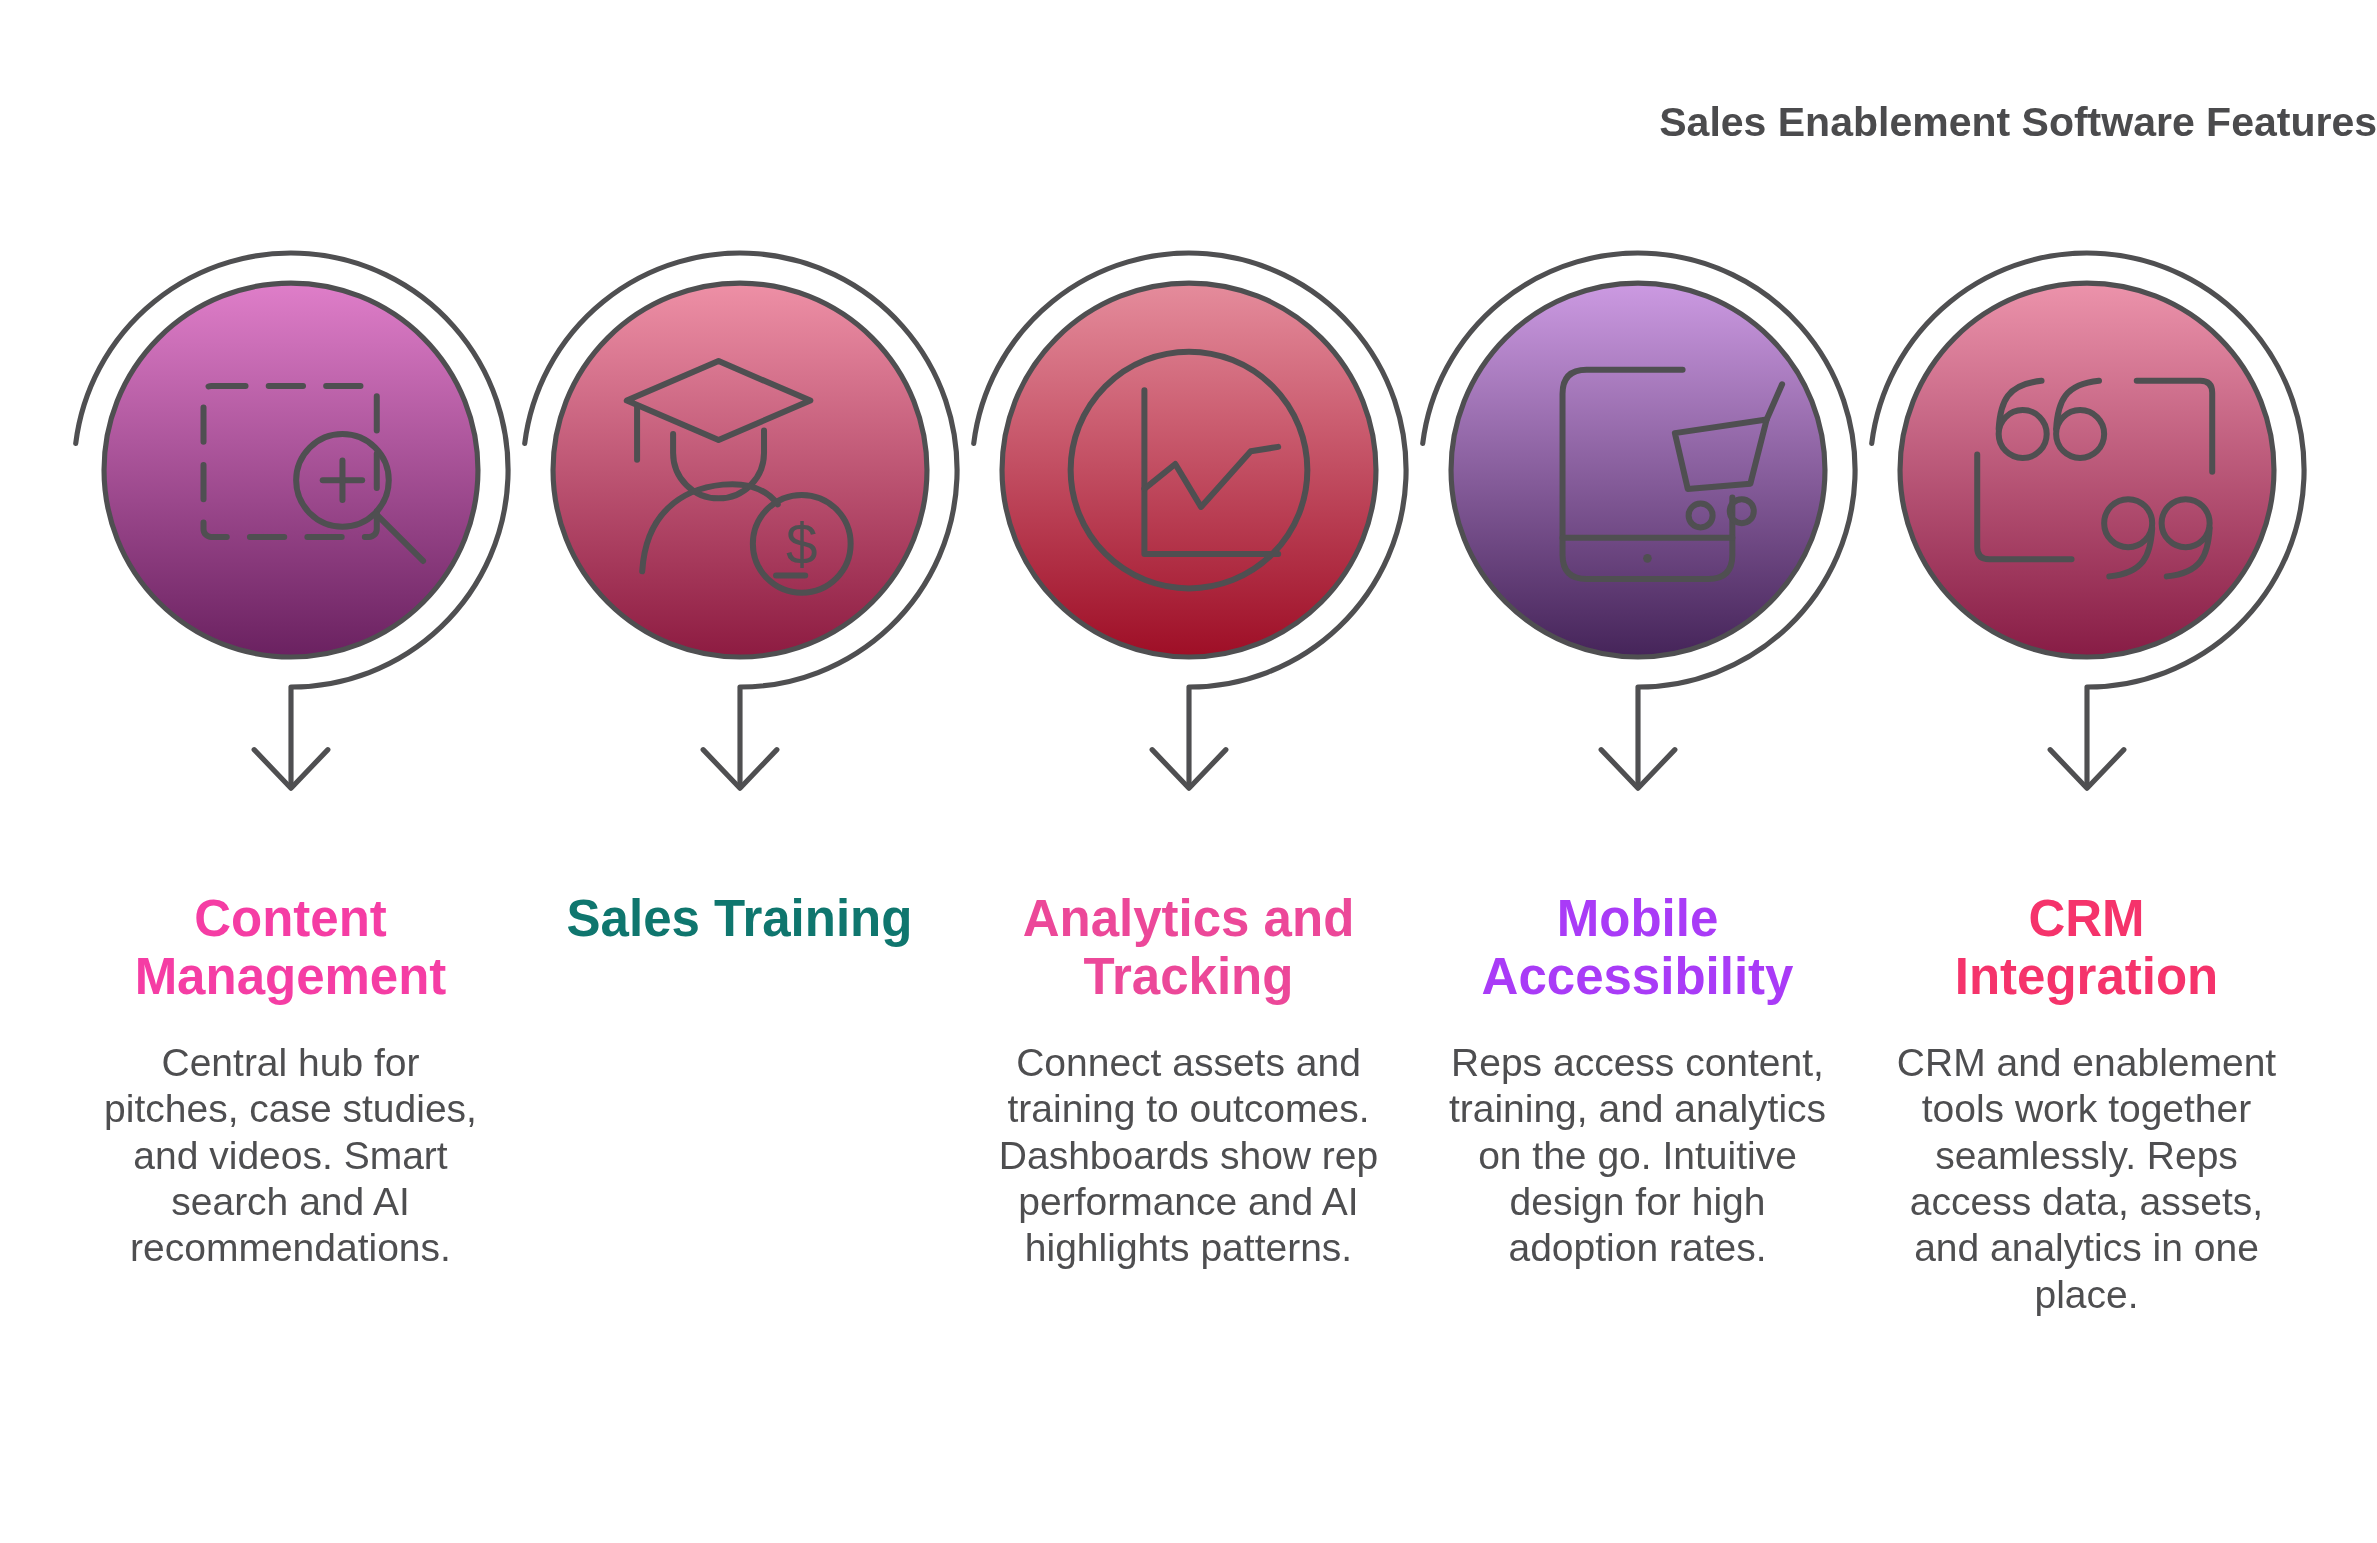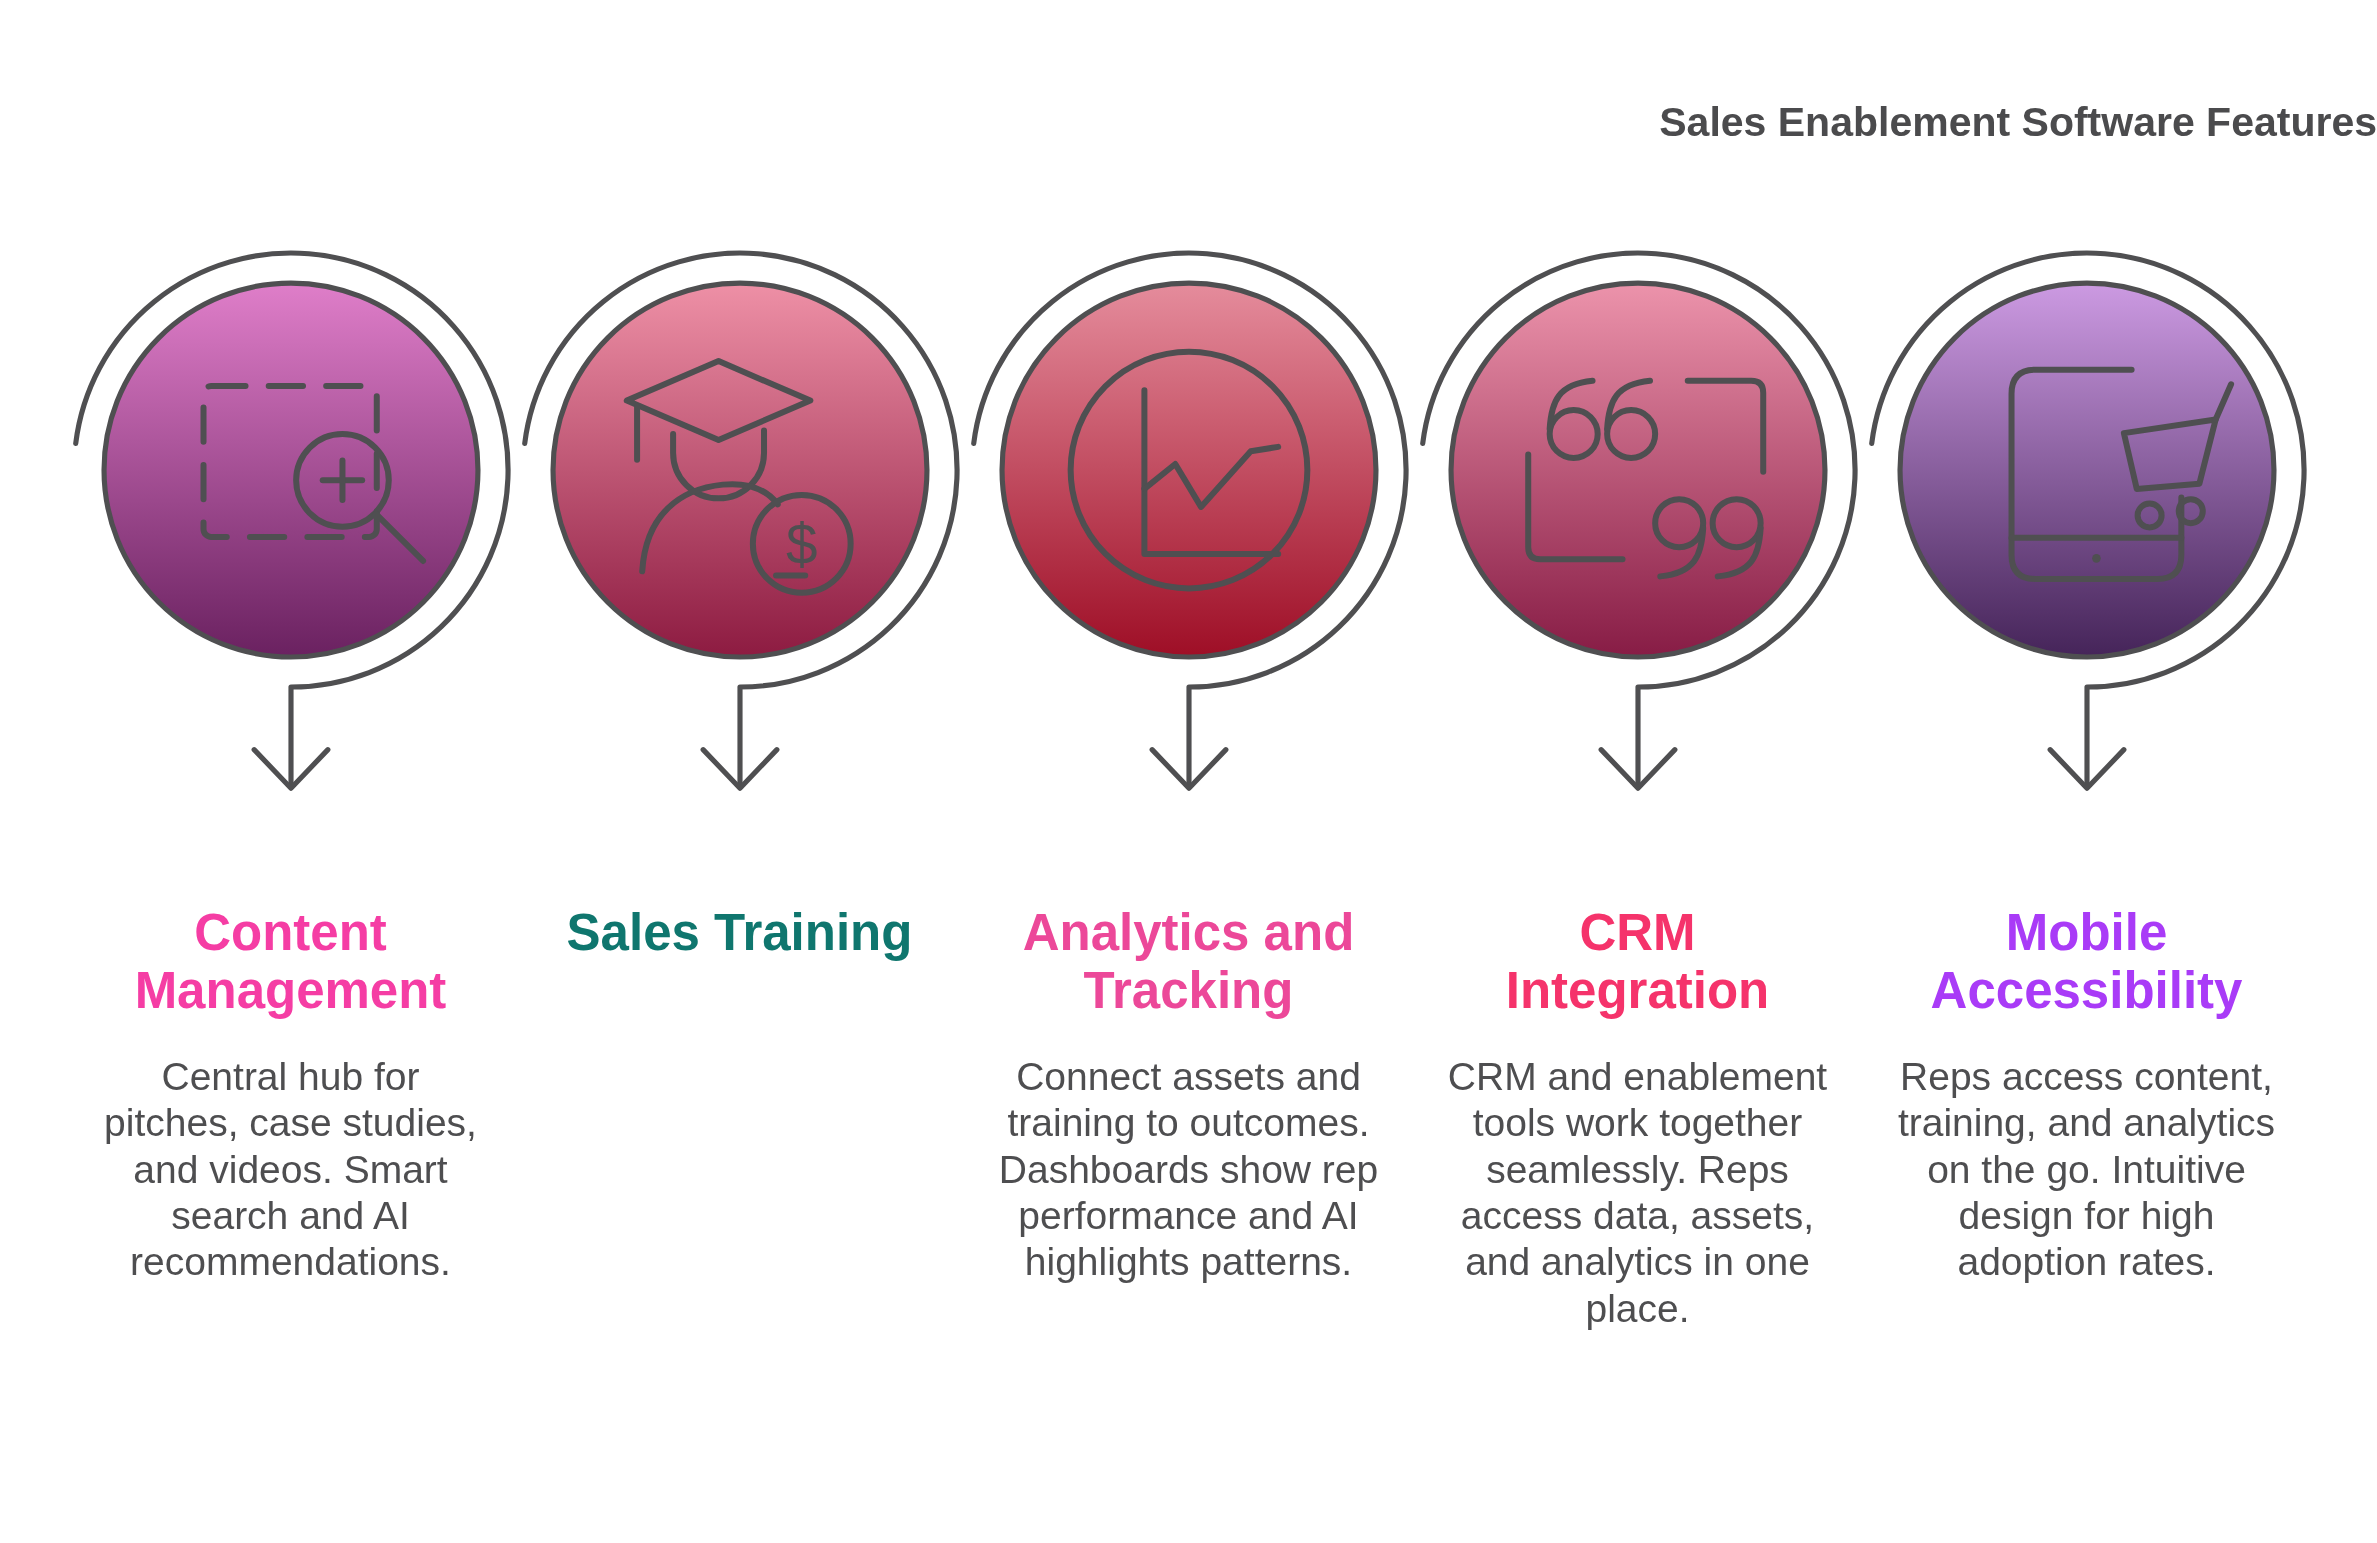--- a/index.html
+++ b/index.html
@@ -50,21 +50,21 @@
     stroke-width:7;
     stroke-linecap:round;
     stroke-linejoin:round;
   }
   .fillc{
     fill:var(--stroke,#4F4F51);
     stroke:none;
     font-family:"Liberation Sans", sans-serif;
   }
   .feature-heading{
-    margin-top:39px;
+    margin-top:25px;
     max-width:390px;
     text-align:center;
     font-size:51px;
     line-height:1.14;
     font-weight:700;
   }
   .feature-desc{
     margin-top:34px;
     max-width:396px;
     text-align:center;
@@ -144,52 +144,20 @@
         <path d="M 208 352 L 244 323 L 274 373 L 332 308 L 364 303"></path>
       </g>
     </svg>
     <div class="feature-heading" style="color: #ec4899;">Analytics and Tracking</div>
     <div class="feature-desc">Connect assets and training to outcomes. Dashboards show rep performance and AI highlights patterns.</div>
   </div>
 
   <div class="col">
     <svg class="art" viewBox="0 0 520 790">
       <defs>
-        <linearGradient id="g3" x1="0" y1="0" x2="0" y2="1">
-          <stop offset="0" stop-color="#EC93AB"></stop>
-          <stop offset="1" stop-color="#871C45"></stop>
-        </linearGradient>
-      </defs>
-      <path class="ln" d="M 9 299 A 253 253 0 1 1 260 583 L 260 700"></path>
-      <path class="ln" d="M 217 656 L 260 701 L 303 656"></path>
-      <circle class="grad-circle" cx="260" cy="330" r="218" fill="url(#g3)"></circle>
-      <g class="icon">
-
-        <circle cx="185" cy="288" r="28"></circle>
-        <path d="M 157 282 C 159 250 167 230 207 226"></path>
-        <circle cx="252" cy="288" r="28"></circle>
-        <path d="M 224 282 C 226 250 234 230 274 226"></path>
-
-        <path d="M 318 226 H 392 Q 406 226 406 240 V 332"></path>
-
-        <path d="M 132 312 V 420 Q 132 434 146 434 H 242"></path>
-
-        <circle cx="308" cy="392" r="28"></circle>
-        <path d="M 336 398 C 334 430 326 450 286 454"></path>
-        <circle cx="375" cy="392" r="28"></circle>
-        <path d="M 403 398 C 401 430 393 450 353 454"></path>
-      </g>
-    </svg>
-    <div class="feature-heading" style="color: rgb(245, 51, 107);">CRM Integration</div>
-    <div class="feature-desc">CRM and enablement tools work together seamlessly. Reps access data, assets, and analytics in one place.</div>
-  </div>
-
-  <div class="col">
-    <svg class="art" viewBox="0 0 520 790">
-      <defs>
         <linearGradient id="g4" x1="0" y1="0" x2="0" y2="1">
           <stop offset="0" stop-color="#CC9AE2"></stop>
           <stop offset="1" stop-color="#452459"></stop>
         </linearGradient>
       </defs>
       <path class="ln" d="M 9 299 A 253 253 0 1 1 260 583 L 260 700"></path>
       <path class="ln" d="M 217 656 L 260 701 L 303 656"></path>
       <circle class="grad-circle" cx="260" cy="330" r="218" fill="url(#g4)"></circle>
       <g class="icon">
         <path d="M 312 213 H 200 Q 172 213 172 241 V 429 Q 172 457 200 457 H 342 Q 370 457 370 429 V 362"></path>
@@ -198,14 +166,46 @@
         <path d="M 303 287 L 410 271 L 391 346 L 318 352 Z"></path>
         <path d="M 410 271 L 428 230"></path>
         <circle cx="333" cy="383" r="14"></circle>
         <circle cx="381" cy="378" r="14"></circle>
       </g>
     </svg>
     <div class="feature-heading" style="color: rgb(169, 59, 247);">Mobile Accessibility</div>
     <div class="feature-desc">Reps access content, training, and analytics on the go. Intuitive design for high adoption rates.</div>
   </div>
 
+  <div class="col">
+    <svg class="art" viewBox="0 0 520 790">
+      <defs>
+        <linearGradient id="g3" x1="0" y1="0" x2="0" y2="1">
+          <stop offset="0" stop-color="#EC93AB"></stop>
+          <stop offset="1" stop-color="#871C45"></stop>
+        </linearGradient>
+      </defs>
+      <path class="ln" d="M 9 299 A 253 253 0 1 1 260 583 L 260 700"></path>
+      <path class="ln" d="M 217 656 L 260 701 L 303 656"></path>
+      <circle class="grad-circle" cx="260" cy="330" r="218" fill="url(#g3)"></circle>
+      <g class="icon">
+
+        <circle cx="185" cy="288" r="28"></circle>
+        <path d="M 157 282 C 159 250 167 230 207 226"></path>
+        <circle cx="252" cy="288" r="28"></circle>
+        <path d="M 224 282 C 226 250 234 230 274 226"></path>
+
+        <path d="M 318 226 H 392 Q 406 226 406 240 V 332"></path>
+
+        <path d="M 132 312 V 420 Q 132 434 146 434 H 242"></path>
+
+        <circle cx="308" cy="392" r="28"></circle>
+        <path d="M 336 398 C 334 430 326 450 286 454"></path>
+        <circle cx="375" cy="392" r="28"></circle>
+        <path d="M 403 398 C 401 430 393 450 353 454"></path>
+      </g>
+    </svg>
+    <div class="feature-heading" style="color: rgb(245, 51, 107);">CRM Integration</div>
+    <div class="feature-desc">CRM and enablement tools work together seamlessly. Reps access data, assets, and analytics in one place.</div>
+  </div>
+
 </div>
 
 
 </body></html>

